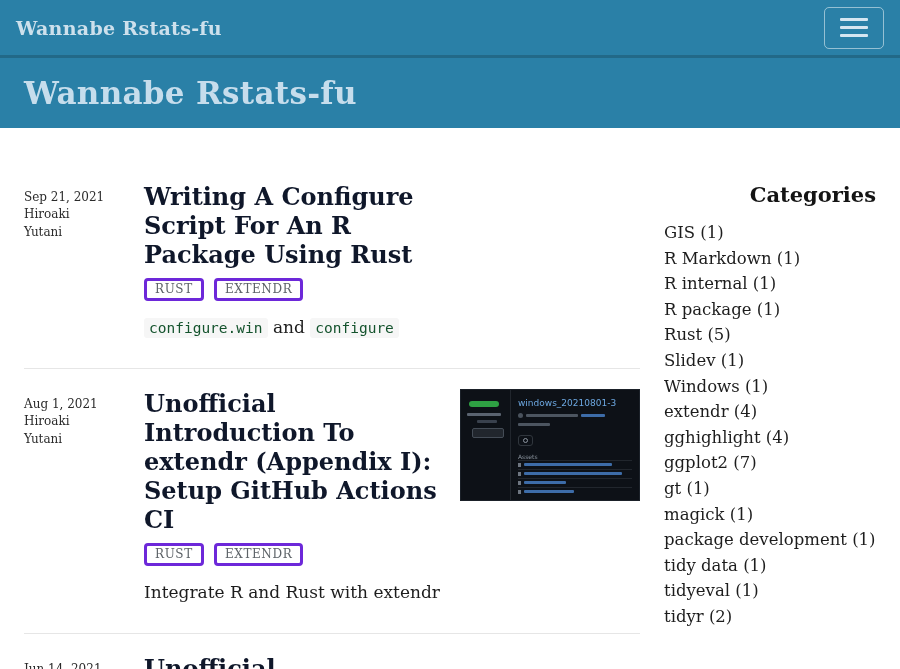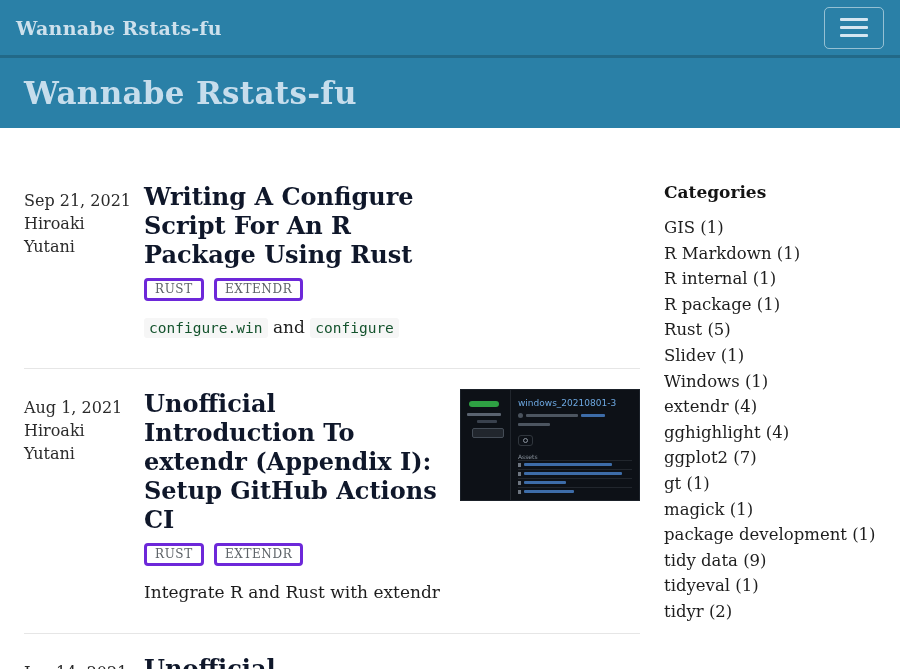--- a/index.html
+++ b/index.html
@@ -21,21 +21,21 @@
   
   .site-header { height:70px; background:#2a80a7; display:flex; align-items:center; padding:0 24px; }
   .site-header h1 { color:#c6ddec; font-size:31px; font-weight:bold; letter-spacing:.3px; }
 
   
   .main { display:flex; padding:54px 24px 0 24px; }
   .posts-col { width:616px; margin-right:24px; }
   .sidebar { flex:1; }
 
   .post { display:flex; }
-  .post-meta { width:120px; font-size:16px; line-height:1.45; color:#2b2b2b; padding-top:7px; }
+  .post-meta { width:120px; font-size:12px; line-height:1.45; color:#2b2b2b; padding-top:7px; }
   .post-main { width:300px; margin-right:16px; }
   .post-title { font-size:24px; line-height:1.21; font-weight:bold; color:#0f172a; cursor:pointer; }
   .tags { margin-top:9px; }
   .tag { display:inline-block; border:3px solid #6d28d9; border-radius:4px;
          padding:1px 8px 2px; font-size:12px; letter-spacing:.6px; color:#5d6368;
          margin-right:5px; cursor:pointer; background:#fff; }
   .post-desc { margin-top:14px; font-size:17px; color:#1d1d1d; line-height:1.45; }
   .post-desc code { font-family:"DejaVu Sans Mono", monospace; font-size:14.5px;
                     color:#14532d; background:#f6f6f6; padding:2px 5px; border-radius:3px; }
   hr.post-divider { border:none; border-top:1px solid #e6e6e6; margin:28px 0 20px; }
@@ -60,21 +60,21 @@
   .tm-bar-blue { height:3px; background:#3d6ca8; border-radius:1px; }
   .emoji-btn { margin-top:9px; width:15px; height:11px; border:1px solid #30363d;
                border-radius:3px; display:flex; align-items:center; justify-content:center; }
   .emoji-btn .dot { width:5px; height:5px; border-radius:50%; border:1px solid #8b949e; }
   .assets-label { margin-top:7px; font-family:"DejaVu Sans", sans-serif; font-size:6px;
                   color:#8b949e; }
   .asset-row { border-top:1px solid #21262d; height:9px; display:flex; align-items:center; gap:3px; }
   .asset-icon { width:3px; height:4px; background:#6e7681; flex:none; }
 
   
-  .sidebar h3 { font-size:17px; font-weight:bold; color:#141414; margin-bottom:13px; }
+  .sidebar h3 { font-size:21px; font-weight:bold; color:#141414; margin-bottom:13px;text-align:right; }
   .cat-list { list-style:none; }
   .cat-list li { font-size:16.5px; line-height:25.6px; color:#1d1d1d; cursor:pointer; }
 </style>
 </head>
 <body>
 
 <nav class="navbar">
   <a class="navbar-brand">Wannabe Rstats-fu</a>
   <button class="hamburger">
     <span class="bar"></span>
@@ -185,19 +185,19 @@
       <li>R package (1)</li>
       <li>Rust (5)</li>
       <li>Slidev (1)</li>
       <li>Windows (1)</li>
       <li>extendr (4)</li>
       <li>gghighlight (4)</li>
       <li>ggplot2 (7)</li>
       <li>gt (1)</li>
       <li>magick (1)</li>
       <li>package development (1)</li>
-      <li>tidy data (9)</li>
+      <li>tidy data (1)</li>
       <li>tidyeval (1)</li>
       <li>tidyr (2)</li>
     </ul>
   </aside>
 
 </div>
 
 </body></html>

